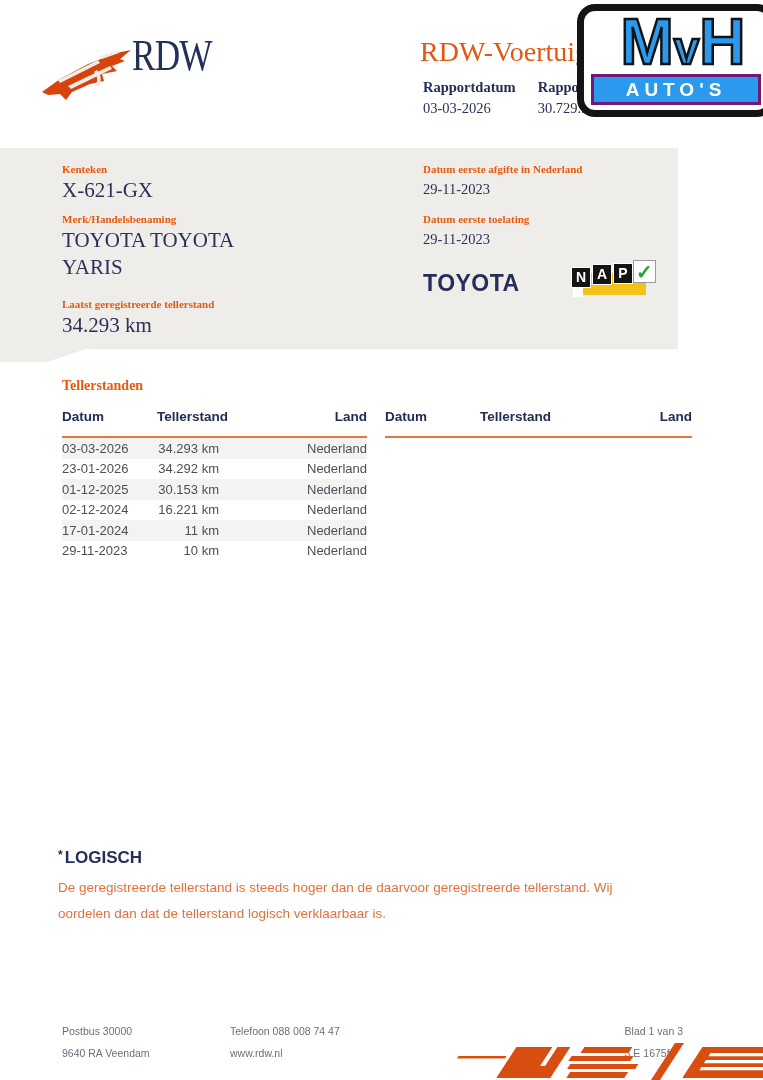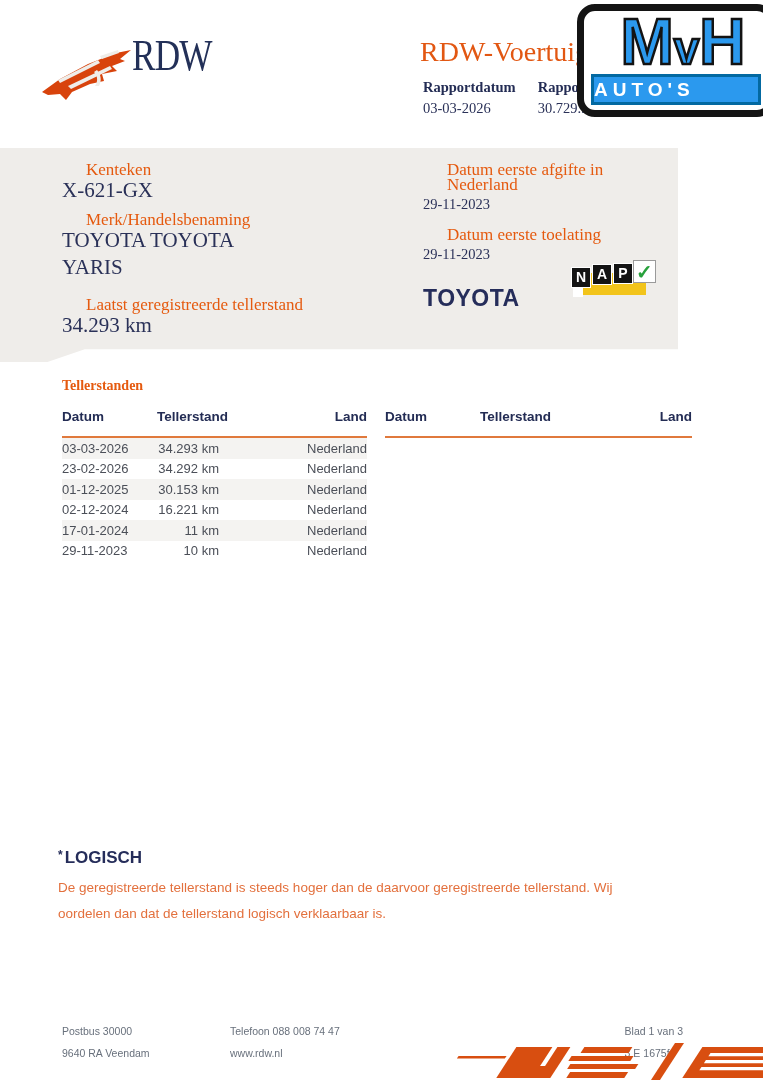--- a/index.html
+++ b/index.html
@@ -32,32 +32,32 @@
     background:#ffffff; border:7px solid #141414; border-radius:18px;
   }
   .mvh-letters {
     position:absolute; left:8px; top:-6px; width:182px; text-align:center;
     font-weight:bold; color:#2b99ee; -webkit-text-stroke:2.5px #131313; white-space:nowrap;
   }
   .mvh-letters .big { font-size:64px; }
   .mvh-letters .small { font-size:46px; }
   .mvh-banner {
     position:absolute; left:7px; right:7px; bottom:5px; height:31px;
-    background:#2b99ee; border:3px solid #0369a1; color:#ffffff;
-    font-weight:bold; font-size:19px; letter-spacing:5px; text-align:left; line-height:25px;
+    background:#2b99ee; border:3px solid #701a75; color:#ffffff;
+    font-weight:bold; font-size:19px; letter-spacing:5px; text-align:center; line-height:25px;
   }
 
   
   .card {
     position:absolute; left:0; top:148px; width:678px; height:214px; background:#efedea;
     clip-path:polygon(0 0, 100% 0, 100% 94%, 12.5% 94%, 7% 100%, 0 100%);
   }
   .card .label {
-    font-family:"Liberation Serif", serif; font-weight:normal; font-size:17px;
-    color:#e55a0f; line-height:15px;margin-left:24px;
+    font-family:"Liberation Serif", serif; font-weight:bold; font-size:11px;
+    color:#e55a0f; line-height:15px;
   }
   .col-left { position:absolute; left:62px; top:14px; }
   .col-right { position:absolute; left:423px; top:14px; }
   .v-big { font-family:"Liberation Serif", serif; font-size:21px; color:#2a3158; line-height:27px; }
   .v-small { font-family:"Liberation Serif", serif; font-size:14.5px; color:#2a3158; line-height:18px; margin-top:3px; }
   .gap8 { margin-top:8px; } .gap14 { margin-top:14px; } .gap16 { margin-top:16px; }
   .oordeel { margin-top:22px; font-weight:bold; font-size:23px; color:#252d5a; line-height:27px; letter-spacing:.5px; }
 
   
   .nap { position:absolute; left:571px; top:112px; width:88px; height:44px; }
@@ -175,21 +175,21 @@
       <div class="c1">Datum</div>
       <div class="c2">Tellerstand</div>
       <div class="c3">Land</div>
     </div>
     <div class="trow">
       <div class="c1">03-03-2026</div>
       <div class="c2">34.293 km</div>
       <div class="c3">Nederland</div>
     </div>
     <div class="trow">
-      <div class="c1">23-02-2026</div>
+      <div class="c1">23-01-2026</div>
       <div class="c2">34.292 km</div>
       <div class="c3">Nederland</div>
     </div>
     <div class="trow">
       <div class="c1">01-12-2025</div>
       <div class="c2">30.153 km</div>
       <div class="c3">Nederland</div>
     </div>
     <div class="trow">
       <div class="c1">02-12-2024</div>

